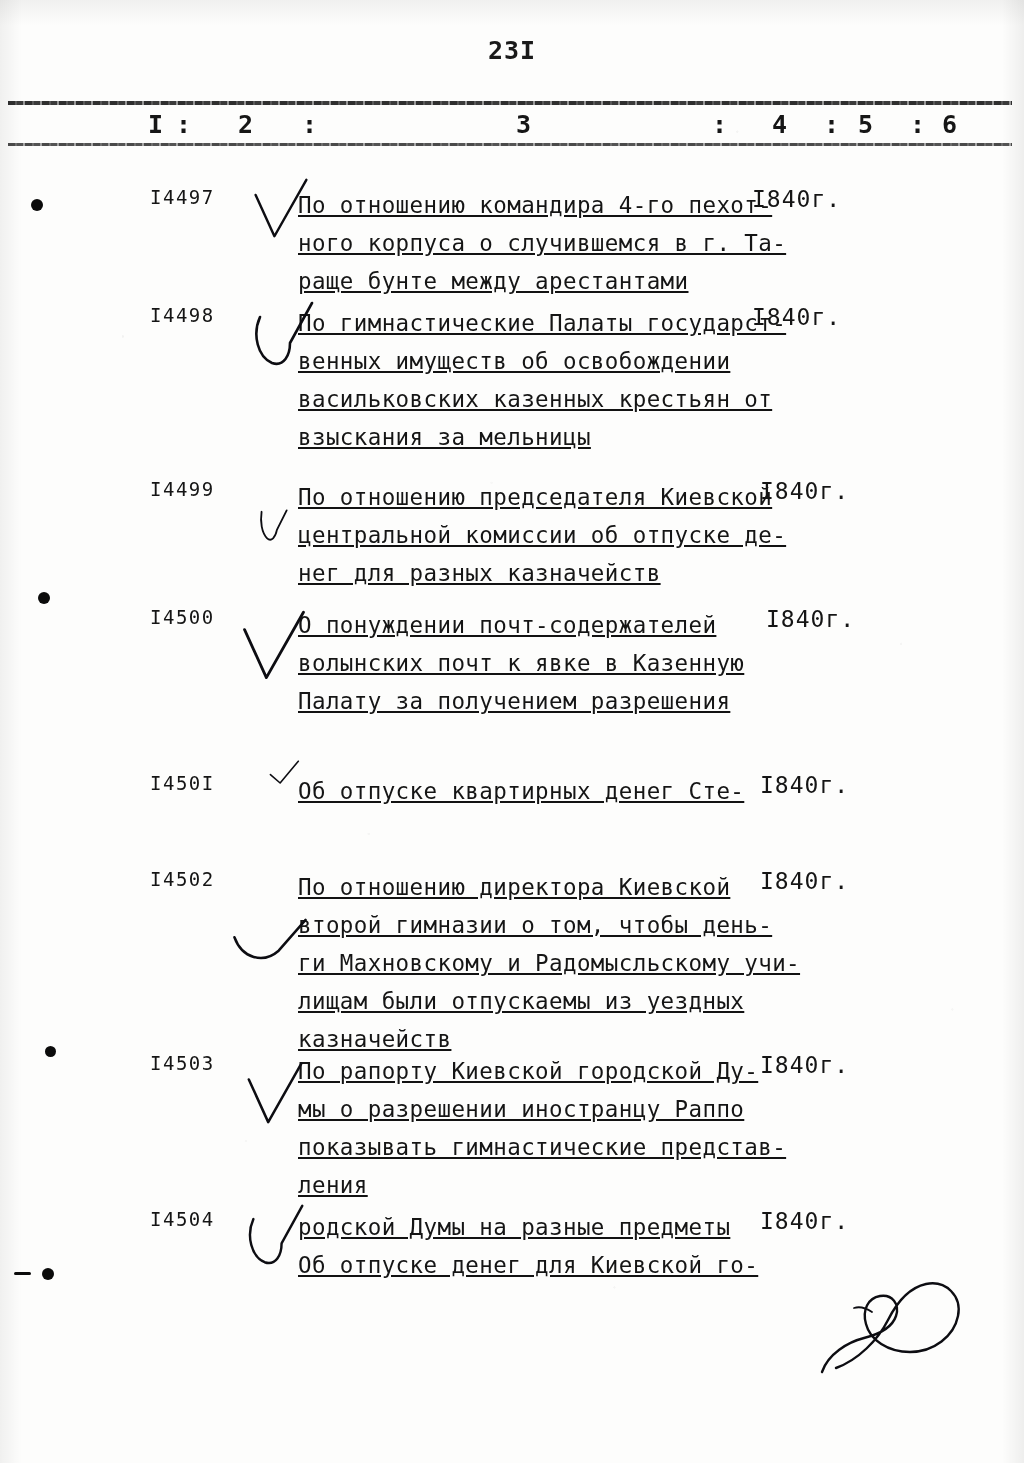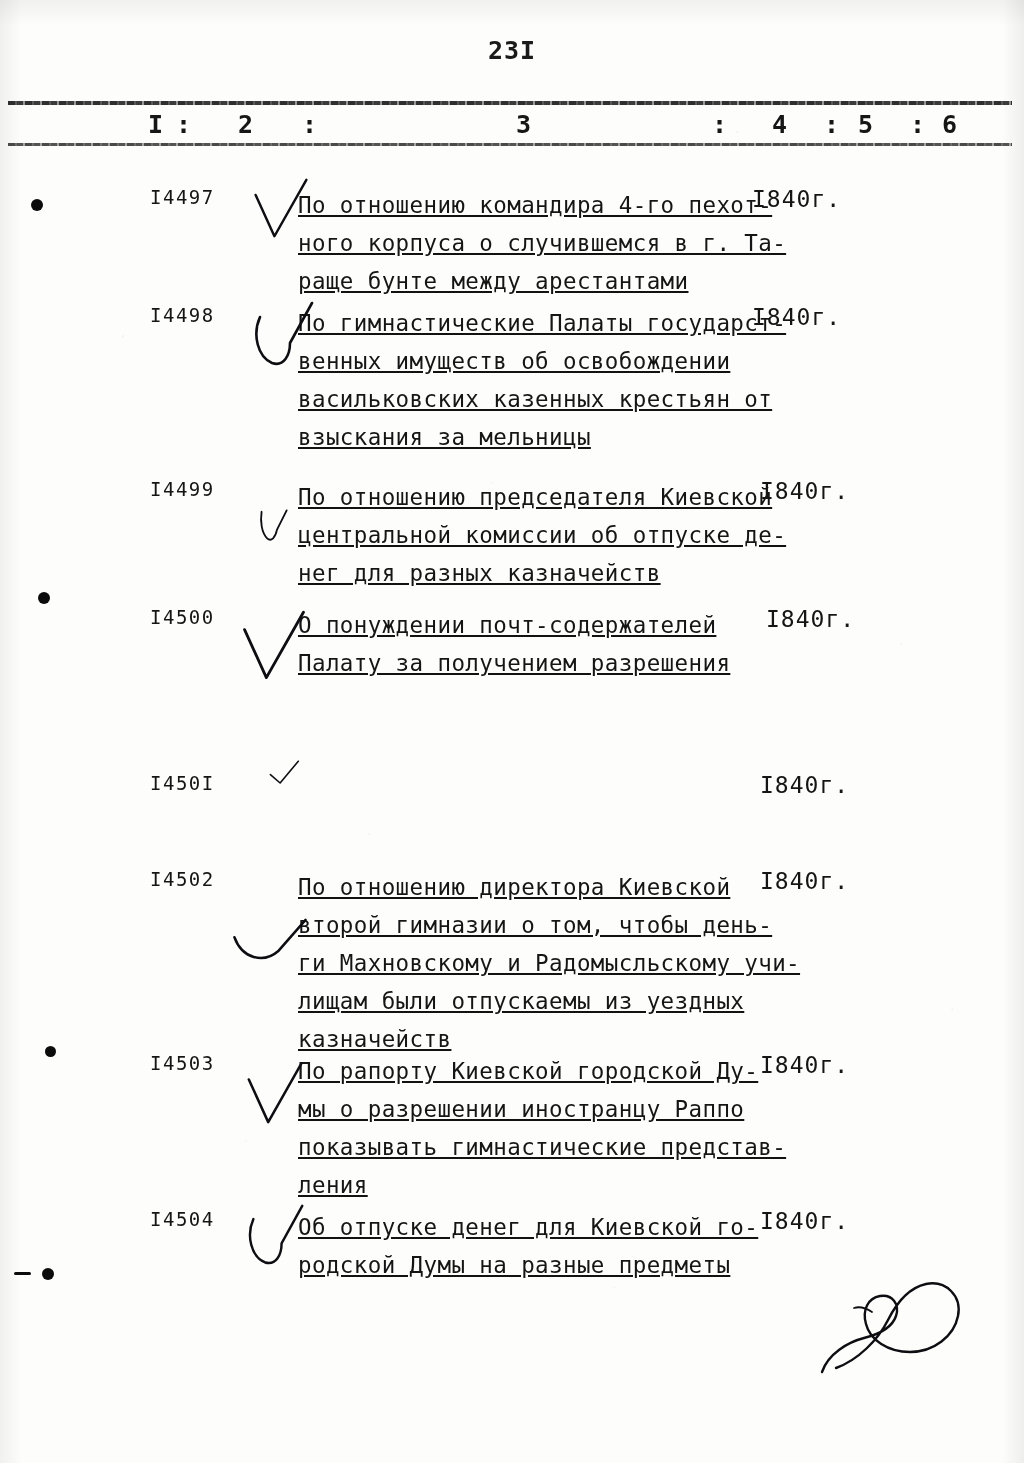--- a/index.html
+++ b/index.html
@@ -218,27 +218,29 @@
           <div class="entry-line">По отношению председателя Киевской</div>
           <div class="entry-line">центральной комиссии об отпуске де-</div>
           <div class="entry-line">нег для разных казначейств</div>
         </div>
         <div class="entry-year" style="left: 760px;">I840г.</div>
       </div>
       <div class="entry" style="top: 606px;">
         <div class="entry-number">I4500</div>
         <div class="entry-lines">
           <div class="entry-line">О понуждении почт-содержателей</div>
+          <div class="entry-line">волынских почт к явке в Казенную</div>
           <div class="entry-line">Палату за получением разрешения</div>
         </div>
         <div class="entry-year" style="left: 766px;">I840г.</div>
       </div>
       <div class="entry" style="top: 772px;">
         <div class="entry-number">I450I</div>
         <div class="entry-lines">
+          <div class="entry-line">Об отпуске квартирных денег Сте-</div>
         </div>
         <div class="entry-year" style="left: 760px;">I840г.</div>
       </div>
       <div class="entry" style="top: 868px;">
         <div class="entry-number">I4502</div>
         <div class="entry-lines">
           <div class="entry-line">По отношению директора Киевской</div>
           <div class="entry-line">второй гимназии о том, чтобы день-</div>
           <div class="entry-line">ги Махновскому и Радомысльскому учи-</div>
           <div class="entry-line">лищам были отпускаемы из уездных</div>
@@ -252,22 +254,22 @@
           <div class="entry-line">По рапорту Киевской городской Ду-</div>
           <div class="entry-line">мы о разрешении иностранцу Раппо</div>
           <div class="entry-line">показывать гимнастические представ-</div>
           <div class="entry-line">ления</div>
         </div>
         <div class="entry-year" style="left: 760px;">I840г.</div>
       </div>
       <div class="entry" style="top: 1208px;">
         <div class="entry-number">I4504</div>
         <div class="entry-lines">
+          <div class="entry-line">родской Думы на разные предметы</div>
           <div class="entry-line">Об отпуске денег для Киевской го-</div>
-          <div class="entry-line">родской Думы на разные предметы</div>
         </div>
         <div class="entry-year" style="left: 760px;">I840г.</div>
       </div>
     </div>
 
   <div id="annotations-layer">
       <div class="checkmark" style="left: 250px; top: 176px;">
         <svg width="62" height="66" viewBox="0 0 66 66">
           <path class="ink" stroke-width="2.6" d="M6 18 L26 62 L60 2"></path>
         </svg>

